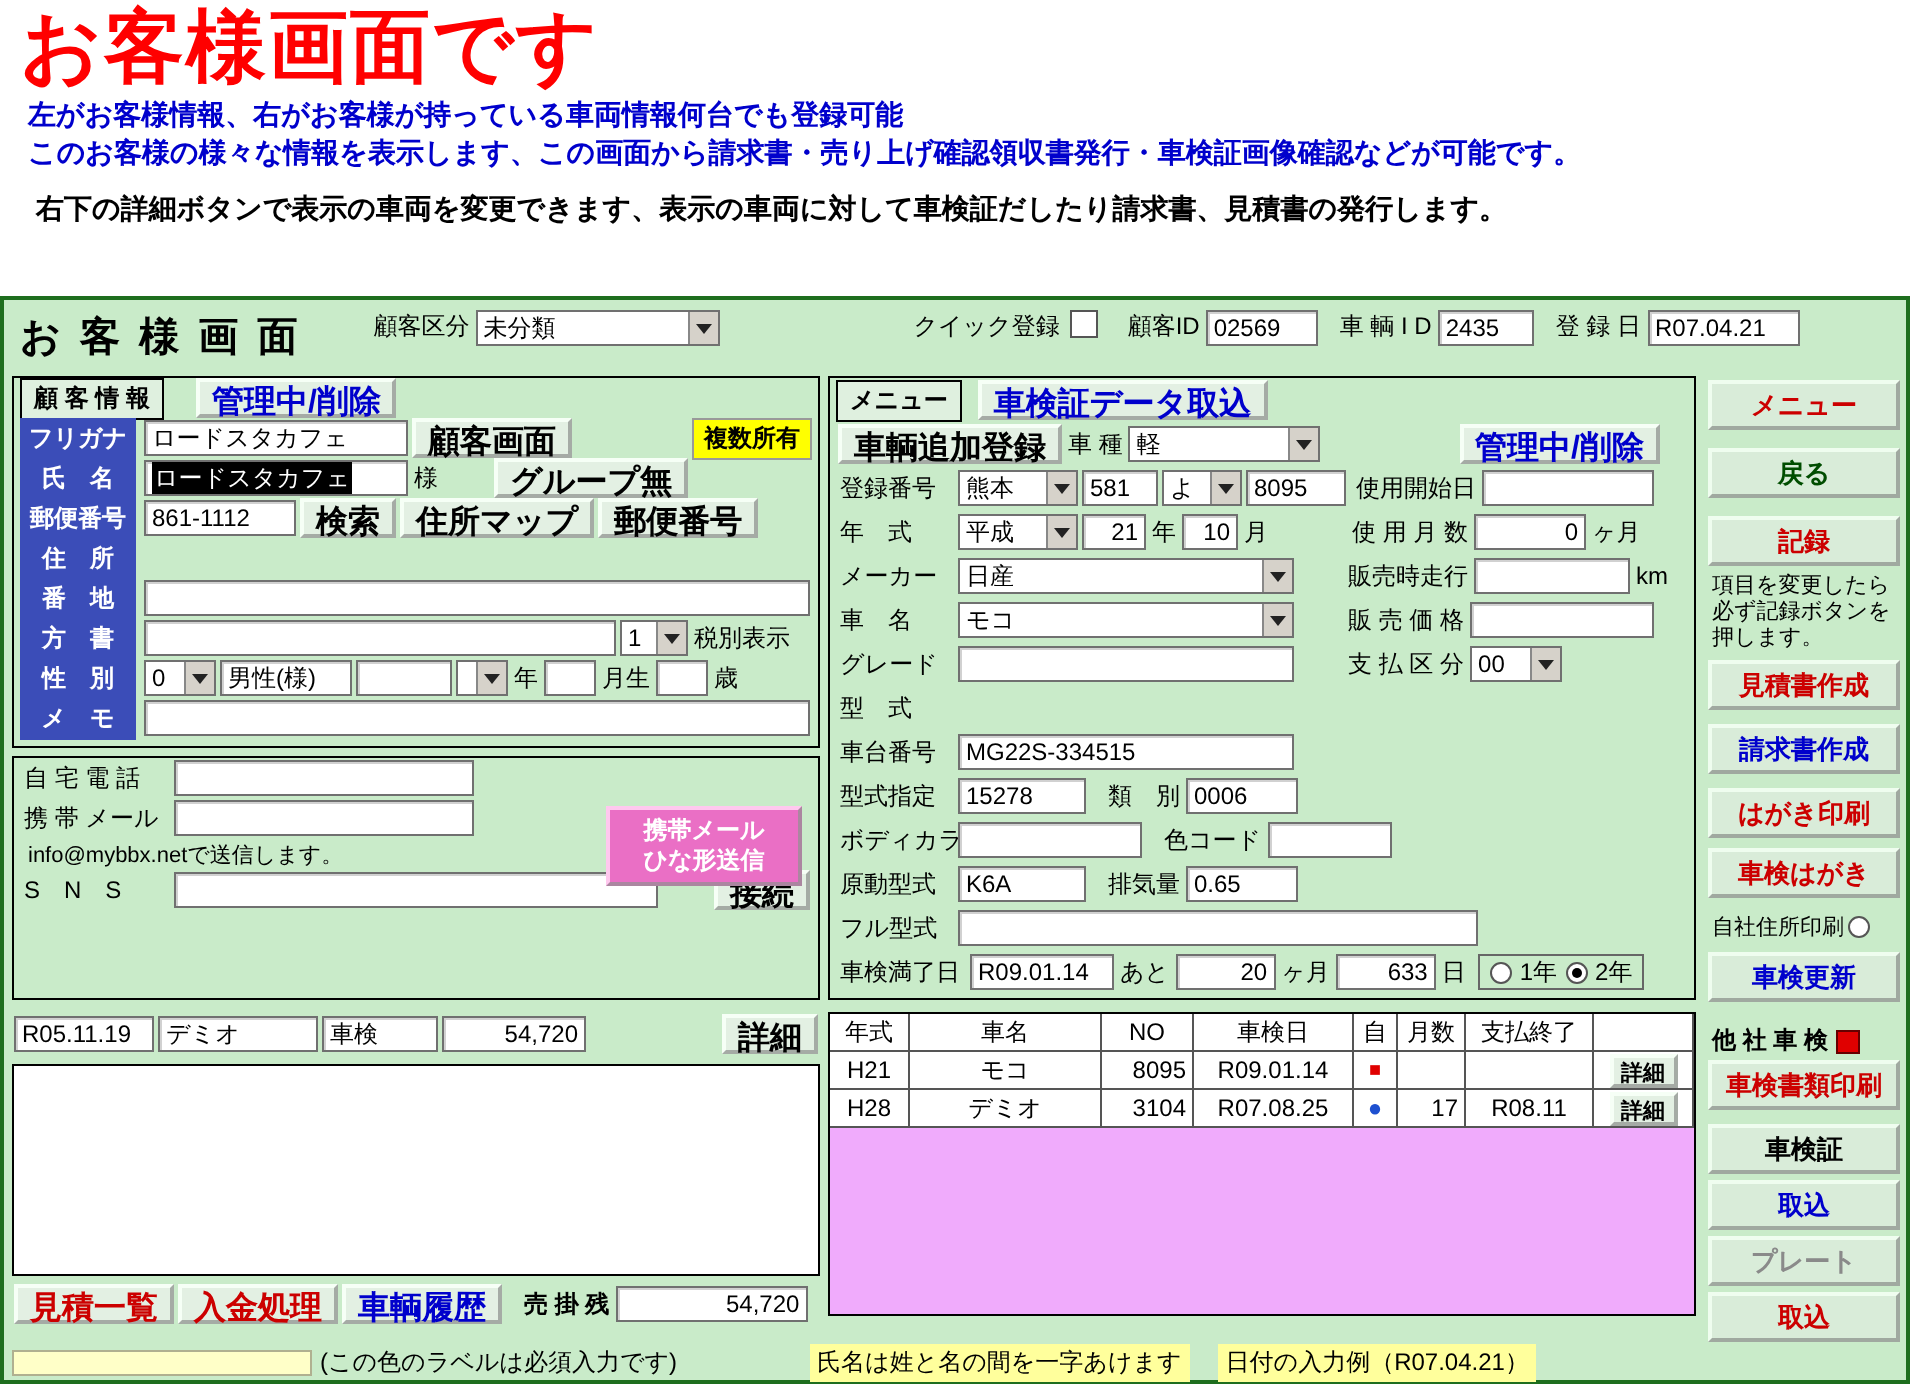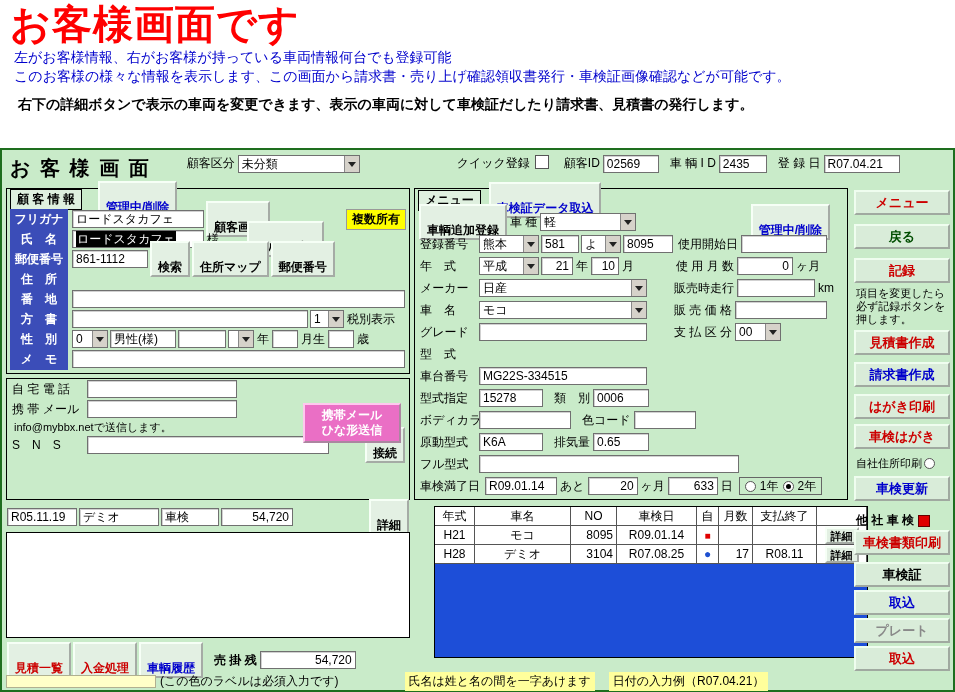--- a/index.html
+++ b/index.html
@@ -5,21 +5,21 @@
   * { box-sizing: border-box; }
   html,body { margin:0; padding:0; }
   body {
     width:955px; height:692px; position:relative; overflow:hidden;
     background:#ffffff;
     font-family:"Liberation Sans","DejaVu Sans",sans-serif;
   }
   
   .intro { position:absolute; left:10px; top:0; width:940px; }
   .intro-title { color:#ff0000; font-weight:bold; font-size:40px; line-height:48px; letter-spacing:1px; }
-  .intro-blue { color:#0000cc; font-size:14px; font-weight:normal; line-height:19px; margin-left:4px; }
+  .intro-blue { color:#0000cc; font-size:14px; font-weight:bold; line-height:19px; margin-left:4px; }
   .intro-black { color:#000000; font-size:14px; font-weight:bold; margin:10px 0 0 8px; }
 
   
   .app { position:absolute; left:0; top:148px; width:955px; height:544px;
          border:2px solid #1e6e1e; background:#c9ebc9; }
   .app-header { position:absolute; left:8px; top:5px; right:6px; display:flex; align-items:flex-start; }
   .app-title { font-size:20px; font-weight:bold; letter-spacing:2px; white-space:nowrap; }
 
   .lbl { font-size:12px; white-space:nowrap; margin:0 2px; color:#000; }
   .lbl.bold { font-weight:bold; }
@@ -32,22 +32,22 @@
   .field.right { justify-content:flex-end; }
   .sel { background:#000; color:#fff; padding:0 1px; }
 
   .combo { background:#fff; border:1px solid #707070; height:18px; display:inline-flex;
            align-items:center; justify-content:space-between; font-size:12px; white-space:nowrap; margin:0 1px; }
   .cv { padding:0 3px; overflow:hidden; }
   .dd { width:15px; height:100%; background:#d6d2ca; border-left:1px solid #888;
         display:flex; align-items:flex-start; justify-content:center; cursor:pointer; }
   .dd::after { content:""; width:0; height:0; border:4px solid transparent; border-top:5px solid #222; margin-top:6px; }
 
-  .btn { background:#e3f0e3; border:2px outset #f6fff6; font-family:inherit; font-size:12px;
-         font-weight:bold; height:20px; padding:16px 6px; white-space:nowrap; cursor:pointer; color:#000; margin:0 1px; }
+  .btn { background:#e3f0e3; border:2px outset #f6fff6; font-family:inherit; font-size:16px;
+         font-weight:bold; height:20px; padding:0 6px; white-space:nowrap; cursor:pointer; color:#000; margin:0 1px; }
   .btn.blue { color:#0000cc; }
   .btn.red  { color:#cc0000; }
   .btn.sm { height:17px; padding:0 4px; font-size:11px; }
 
   .tab { border:1px solid #000; background:#dff0df; font-weight:bold; font-size:12px;
          padding:1px 6px; white-space:nowrap; }
   .tag-yellow { background:#ffff00; border:1px solid #999; font-weight:bold; font-size:12px; padding:1px 5px; }
 
   .panel { position:absolute; border:1px solid #000; }
   .prow { display:flex; align-items:center; height:20px; margin:0 3px; }
@@ -63,21 +63,21 @@
            background:#000; border-radius:50%; }
   .rgroup { display:inline-flex; align-items:center; border:1px solid #666; height:18px;
             padding:0 3px; margin-left:4px; }
 
   .pink-btn { position:absolute; right:8px; top:24px; width:98px; background:#ea6fc5; color:#fff;
               border:2px outset #ffc8ee; font-weight:bold; font-size:12px; line-height:15px;
               text-align:center; padding:3px 0; cursor:pointer; font-family:inherit; }
   .send-note { font-size:11px; margin-left:4px; white-space:nowrap; }
 
   
-  .vt { position:absolute; background:#1d4ed8; border:1px solid #000; overflow:hidden;margin-left:20px; }
+  .vt { position:absolute; background:#f0abfc; border:1px solid #000; overflow:hidden; }
   .vtr { display:flex; }
   .c { border-right:1px solid #555; border-bottom:1px solid #555; height:19px; display:flex;
        align-items:center; justify-content:center; font-size:12px; background:#fff; overflow:hidden; }
   .c.num { justify-content:flex-end; padding-right:3px; }
   .mark-red  { color:#e00000; font-size:10px; }
   .mark-blue { color:#1e50d0; font-size:12px; }
 
   
   .sidebar { position:absolute; left:852px; top:38px; width:98px; height:482px; }
   .sbtn { position:absolute; left:0; width:96px; height:25px; background:#d9ecd9;

